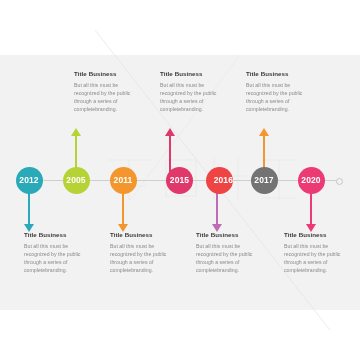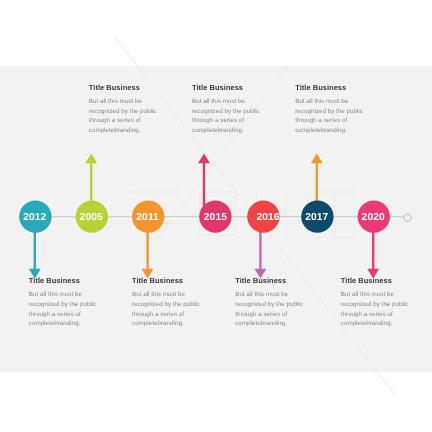--- a/index.html
+++ b/index.html
@@ -113,21 +113,21 @@
         <div class="stem" style="background: rgb(189, 108, 181); height: 45px;"></div>
         <div class="head" style="border-top: 8px solid rgb(189, 108, 181);"></div>
       </div>
       <div class="node" style="left: 206px; background: #ef4444; justify-content: flex-end;">
         <span>2016</span>
       </div>
       <div class="arrow up" style="left: 258.5px; top: 128px; height: 52px;">
         <div class="stem" style="background: rgb(242, 150, 45); height: 45px;"></div>
         <div class="head" style="border-bottom: 8px solid rgb(242, 150, 45);"></div>
       </div>
-      <div class="node" style="left: 250.5px; background: #0c4a6e;">
+      <div class="node" style="left: 250.5px; background: #737373;">
         <span>2017</span>
       </div>
       <div class="arrow down" style="left: 305.5px; top: 180px; height: 52px;">
         <div class="stem" style="background: rgb(236, 58, 117); height: 45px;"></div>
         <div class="head" style="border-top: 8px solid rgb(236, 58, 117);"></div>
       </div>
       <div class="node" style="left: 297.5px; background: rgb(236, 58, 117);">
         <span>2020</span>
       </div>
     </div>

